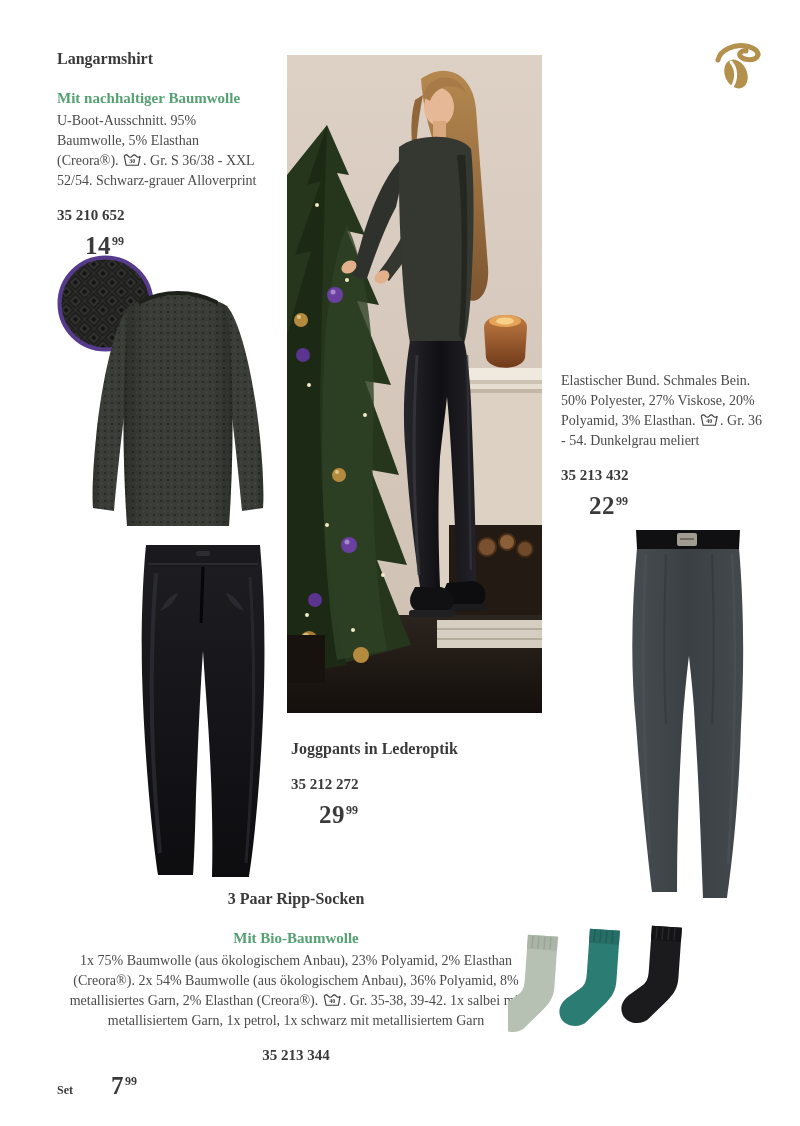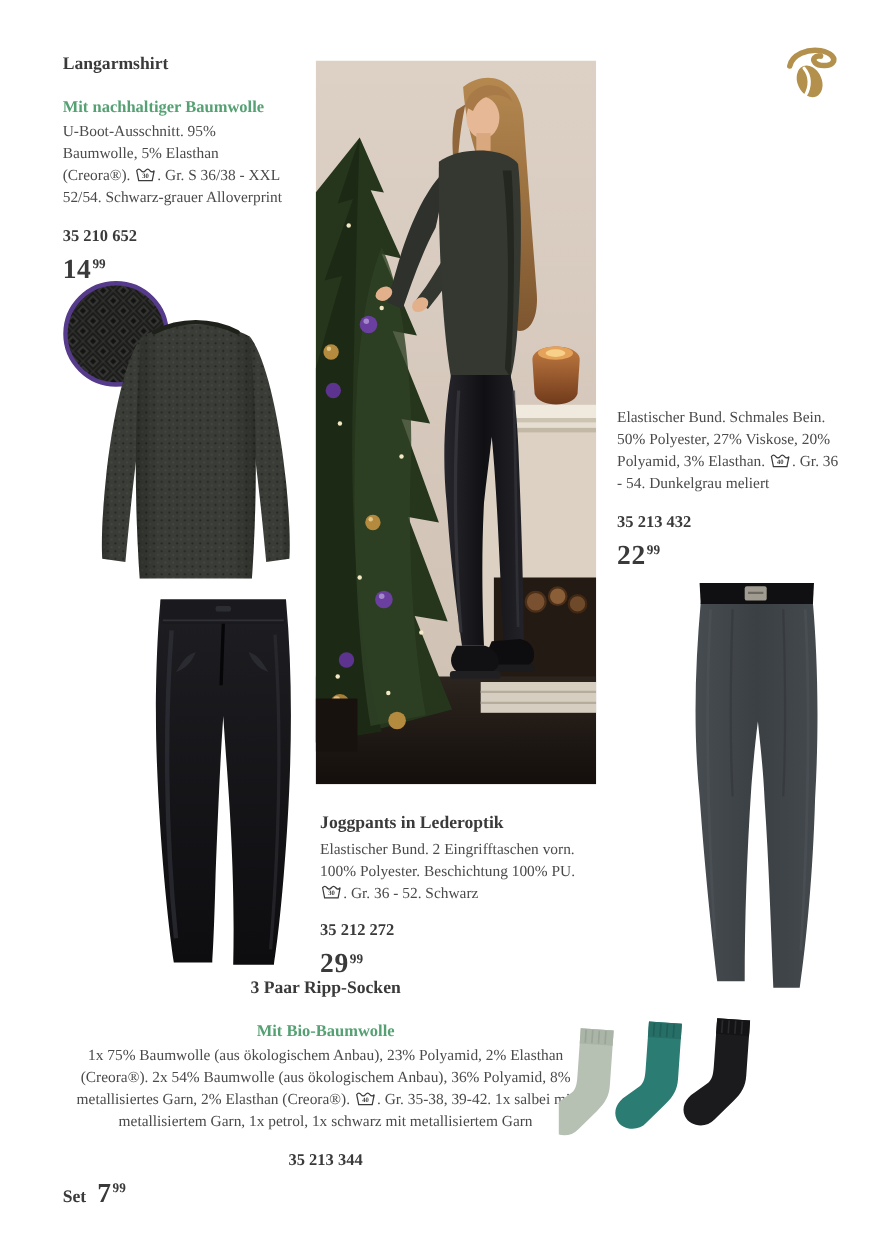--- a/index.html
+++ b/index.html
@@ -8,23 +8,23 @@
     position:relative; width:800px; height:1126px; margin:0 auto;
     background:#ffffff; overflow:hidden;
     font-family:Liberation Serif, serif; color:#4a4a4a;
   }
   .tblock { position:absolute; }
   .p-title { font-size:16px; font-weight:700; color:#3a3a3a; line-height:1.3; }
   .p-sub   { font-size:15px; font-weight:700; color:#55a173; line-height:1.35; margin-top:18px; }
   .p-desc  { font-size:14px; color:#4a4a4a; line-height:1.42; margin-top:3px; }
   .p-art   { font-size:15px; font-weight:700; color:#3a3a3a; margin-top:16px; }
   .p-price { margin-top:8px; color:#3a3a3a; display:flex; align-items:baseline; }
-  .p-price .pint { font-size:25px; font-weight:700; letter-spacing:.5px; }
+  .p-price .pint { font-size:25px; font-weight:700; letter-spacing:.5px;margin-left:28px; }
   .p-price sup   { font-size:12px; font-weight:700; position:relative; top:-9px; left:1px; }
-  .p-price .pfx  { font-size:16px; font-weight:700; margin-right:10px; }
+  .p-price .pfx  { font-size:12px; font-weight:700; margin-right:10px; }
   .wash { display:inline-block; vertical-align:-2px; margin:0 1px; }
   .fig { position:absolute; }
   .fig svg { display:block; }
 </style>
 </head>
 <body>
 
 <div class="page">
 
   <div class="fig" style="left:708px; top:36px; width:58px; height:58px;">
@@ -249,24 +249,20 @@
       <line x1="74" y1="15" x2="88" y2="15" stroke="#6e6a61" stroke-width="2"></line>
       <path d="M60,30 C58,90 58,160 60,200" stroke="#34383c" stroke-width="2" fill="none" opacity="0.7"></path>
       <path d="M106,30 C108,90 108,160 106,200" stroke="#34383c" stroke-width="2" fill="none" opacity="0.7"></path>
       <path d="M40,30 C36,100 36,200 44,330" stroke="#4f545a" stroke-width="2.5" fill="none" opacity="0.6"></path>
       <path d="M126,30 C130,100 130,210 122,340" stroke="#4f545a" stroke-width="2.5" fill="none" opacity="0.6"></path>
     </svg>
   </div>
 
   <section class="tblock" style="left:291px; top:739px; width:252px;">
     <h3 class="p-title">Joggpants in Lederoptik</h3>
-    <p class="p-desc"><span>Elastischer Bund. 2 Eingrifftaschen vorn. 100% Polyester. Beschichtung 100% PU. </span><svg class="wash" width="19" height="15" viewBox="0 0 22 17">
-          <path d="M1.5,4.5 C3,2.6 4.6,2.6 6.1,4.5 C7.6,6.4 9.2,6.4 10.7,4.5 C12.2,2.6 13.8,2.6 15.3,4.5 C16.8,6.4 18.4,6.4 19.9,4.5 L17.8,15.2 L3.6,15.2 Z" fill="none" stroke="#3c3c3c" stroke-width="1.3"></path>
-          <text x="10.8" y="12.6" font-size="7" font-weight="bold" text-anchor="middle" fill="#3c3c3c">30</text>
-        </svg><span>. Gr. 36 - 52. Schwarz</span></p>
     <div class="p-art">35 212 272</div>
     <div class="p-price">
         <span class="pint">29</span>
         <sup>99</sup>
       </div>
   </section>
 
   <section class="tblock" style="left:57px; top:889px; width:478px;text-align:center;">
     <h3 class="p-title">3 Paar Ripp-Socken</h3>
     <h4 class="p-sub">Mit Bio-Baumwolle</h4>

